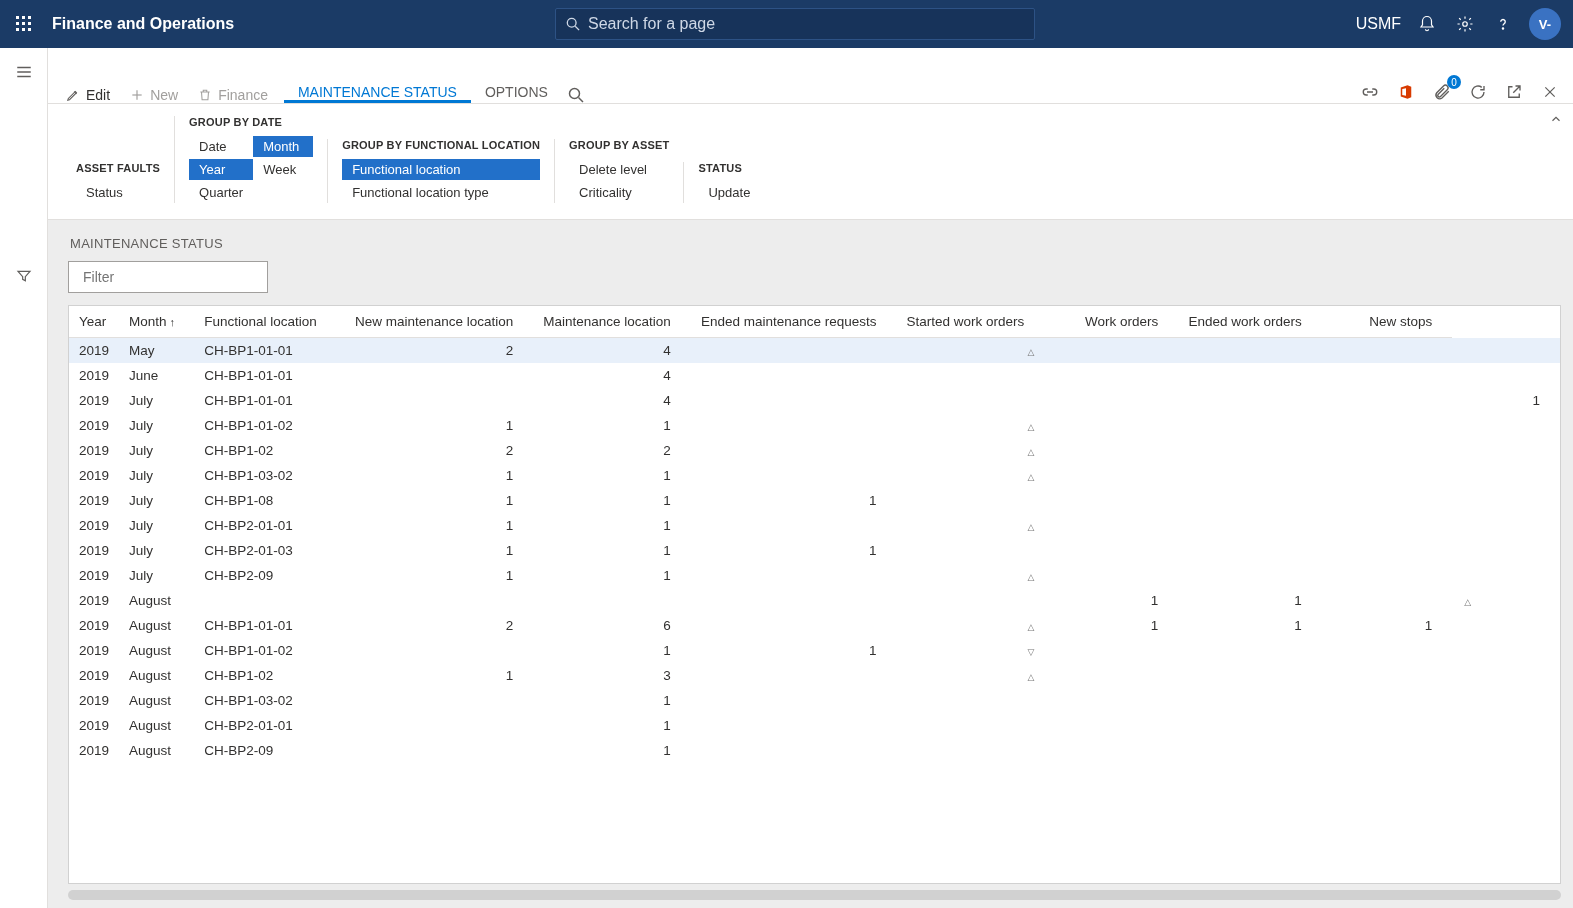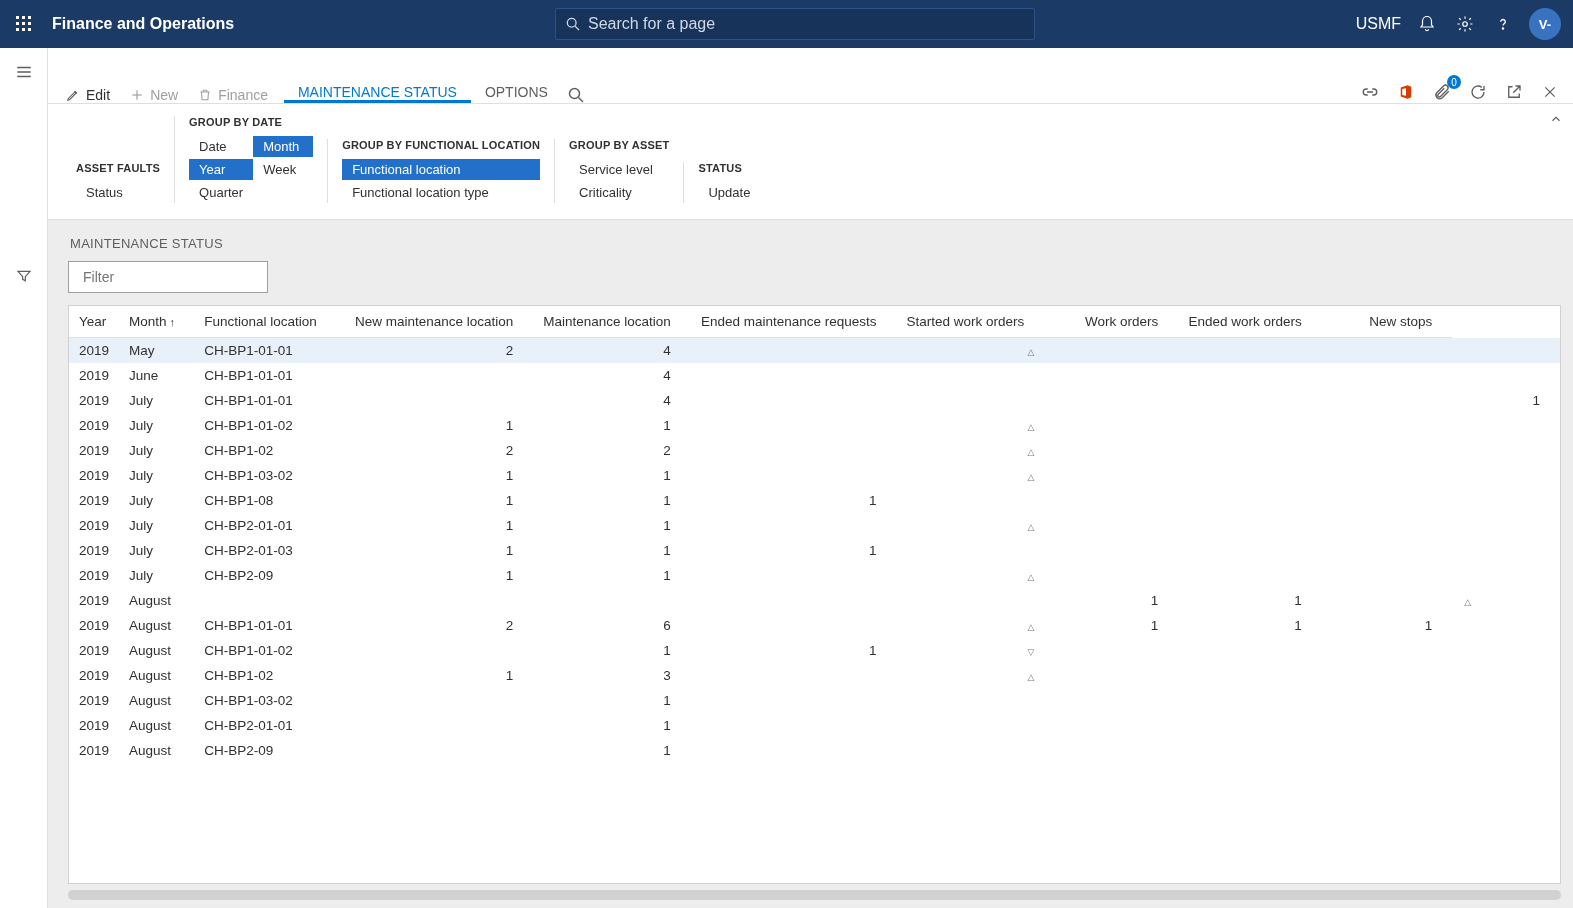--- a/index.html
+++ b/index.html
@@ -303,21 +303,21 @@
       <div class="groupcol withsep">
         <div class="head">GROUP BY FUNCTIONAL LOCATION</div>
         <div class="rows" id="gc-func">
             <div class="chip selected wide">Functional location</div>
             <div class="chip wide">Functional location type</div>
           </div>
       </div>
       <div class="groupcol withsep">
         <div class="head">GROUP BY ASSET</div>
         <div class="rows" id="gc-byasset">
-            <div class="chip">Service level</div>
+            <div class="chip">Delete level</div>
             <div class="chip">Criticality</div>
           </div>
       </div>
       <div class="groupcol withsep">
         <div class="head">STATUS</div>
         <div class="rows" id="gc-status">
             <div class="chip">Update</div>
           </div>
       </div>
       <div class="collapse-caret">

